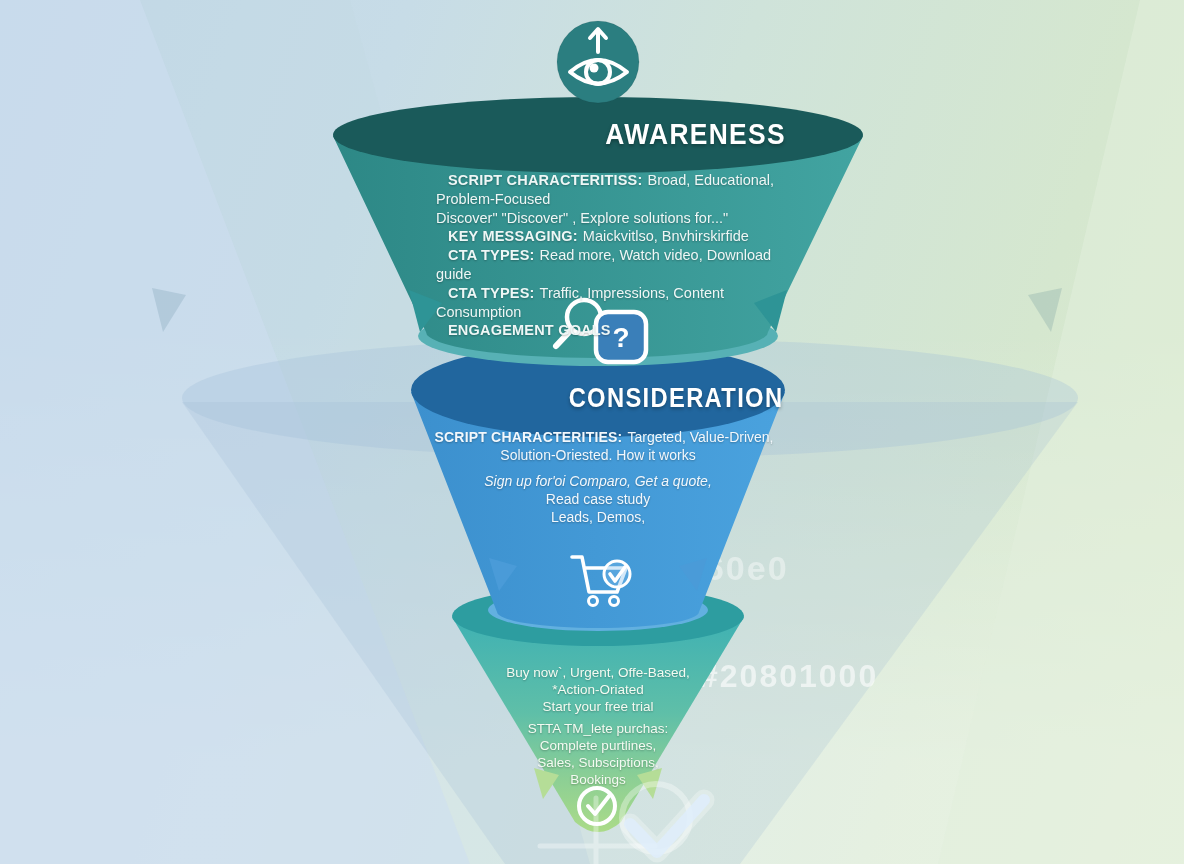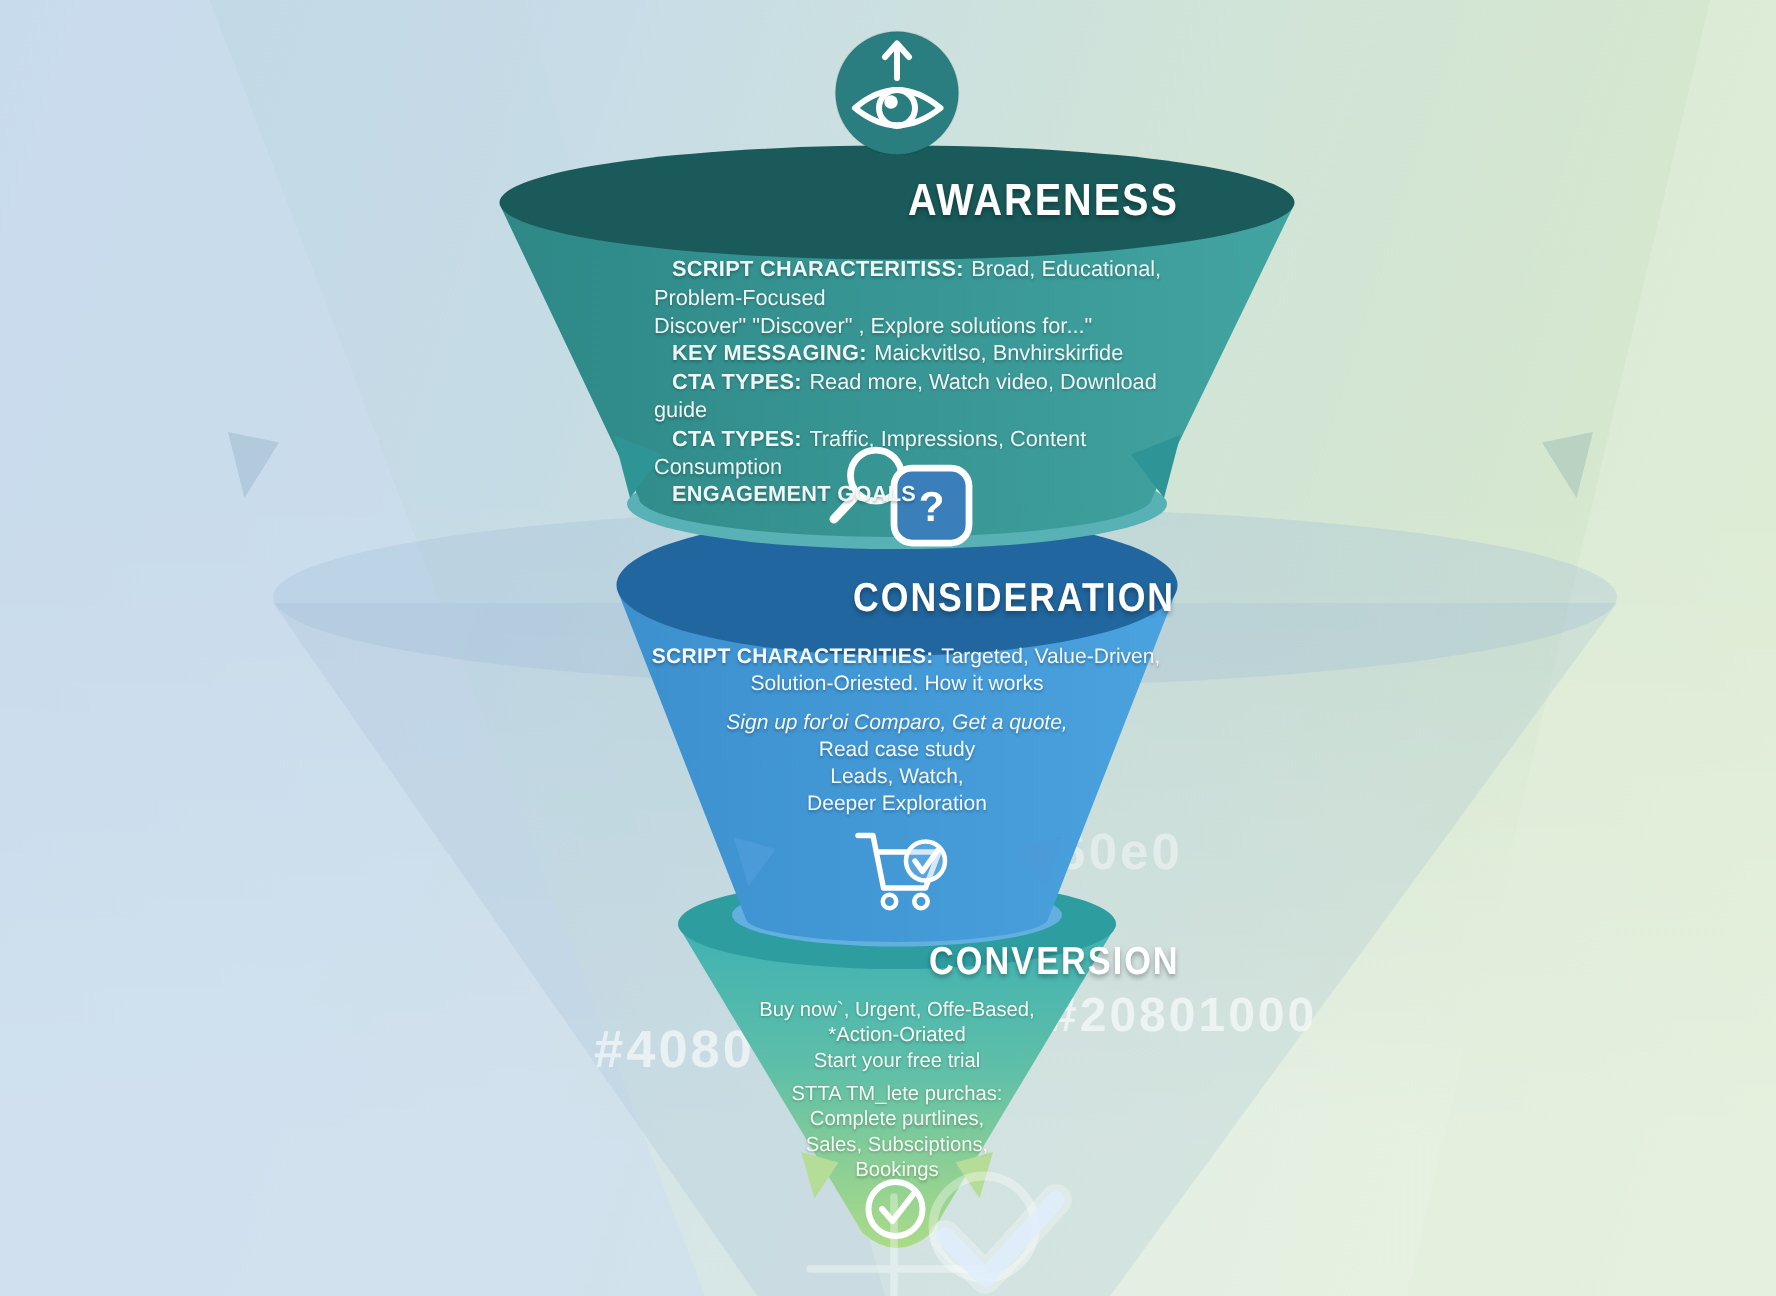--- a/index.html
+++ b/index.html
@@ -53,21 +53,20 @@
     <polygon points="0,0 140,0 470,864 0,864" fill="#cddff0" opacity="0.55"></polygon>
     <polygon points="1140,0 1184,0 1184,864 938,864" fill="#e2efdc" opacity="0.55"></polygon>
     <g>
       <polygon points="182,402 1078,402 740,864 505,864" fill="rgba(150,180,210,0.20)"></polygon>
       <ellipse cx="630" cy="398" rx="448" ry="60" fill="rgba(160,188,215,0.30)"></ellipse>
     </g>
     <polygon points="152,288 186,295 163,332" fill="rgba(150,180,200,0.45)"></polygon>
     <polygon points="1062,288 1028,295 1051,332" fill="rgba(160,190,180,0.5)"></polygon>
   </svg>
 
-  <div class="wm wm-left">#4080</div>
   <div class="wm wm-mid">960e0</div>
   <div class="wm wm-right">#20801000</div>
 
   <svg class="layer-funnel" width="1184" height="864" viewBox="0 0 1184 864">
     <defs>
       <linearGradient id="gAware" x1="0" y1="0" x2="1" y2="0">
         <stop offset="0" stop-color="#2d8886"></stop>
           <stop offset="1" stop-color="#42a4a1"></stop>
       </linearGradient>
       <linearGradient id="gConsider" x1="0" y1="0" x2="1" y2="0">
@@ -136,38 +135,36 @@
     <g fill="none" stroke-linecap="round" stroke-linejoin="round">
       <path d="M596,798 L596,864 M540,846 L655,846" stroke="rgba(255,255,255,0.35)" stroke-width="5"></path>
       <circle cx="656" cy="818" r="34" stroke="rgba(255,255,255,0.35)" stroke-width="6"></circle>
       <path d="M630,824 L657,852 L704,800" stroke="rgba(255,255,255,0.28)" stroke-width="21"></path>
       <path d="M630,824 L657,852 L704,800" stroke="rgba(223,238,252,0.8)" stroke-width="12"></path>
     </g>
   </svg>
 
   <div class="stage-title t-aware"><span>AWARENESS</span></div>
   <div class="stage-title t-consider"><span>CONSIDERATION</span></div>
-  <div class="stage-title t-convert"><span>CONVERSION</span></div>
 
   <div class="overlay flines aw-lines">
     <div><span class="lbl">SCRIPT CHARACTERITISS:</span><span class="txt">Broad, Educational, Problem-Focused</span></div>
     <div><span class="txt">Discover"   "Discover" ,   Explore solutions for..."</span></div>
     <div><span class="lbl">KEY MESSAGING:</span><span class="txt">Maickvitlso, Bnvhirskirfide</span></div>
     <div><span class="lbl">CTA TYPES:</span><span class="txt">Read more, Watch video, Download guide</span></div>
     <div><span class="lbl">CTA TYPES:</span><span class="txt">Traffic, Impressions, Content Consumption</span></div>
     <div><span class="lbl">ENGAGEMENT GOALS</span><span class="txt"></span></div>
   </div>
 
   <div class="overlay flines co-lines">
     <div><span class="lbl">SCRIPT CHARACTERITIES:</span><span class="txt">Targeted, Value-Driven,</span></div>
     <div><span class="txt">Solution-Oriested.  How it works</span></div>
     <div class="mt8"><span class="txt">Sign up for'oi Comparo, Get a quote,</span></div>
     <div><span class="txt">Read case study</span></div>
-    <div><span class="txt">Leads, Watch,</span></div>
-    <div><span class="txt">Deeper Exploration</span></div>
+    <div><span class="txt">Leads, Demos,</span></div>
   </div>
 
   <div class="overlay flines cv-lines">
     <div><span class="txt">Buy now`, Urgent, Offe-Based,</span></div>
     <div><span class="txt">*Action-Oriated</span></div>
     <div><span class="txt">Start your free trial</span></div>
     <div class="mt5 boldline"><span class="txt">STTA TM_lete purchas:</span></div>
     <div class="boldline"><span class="txt">Complete purtlines,</span></div>
     <div class="boldline"><span class="txt">Sales, Subsciptions,</span></div>
     <div class="boldline"><span class="txt">Bookings</span></div>

